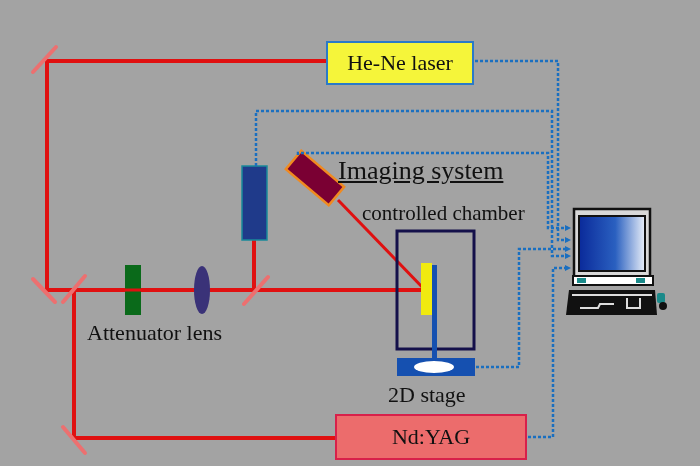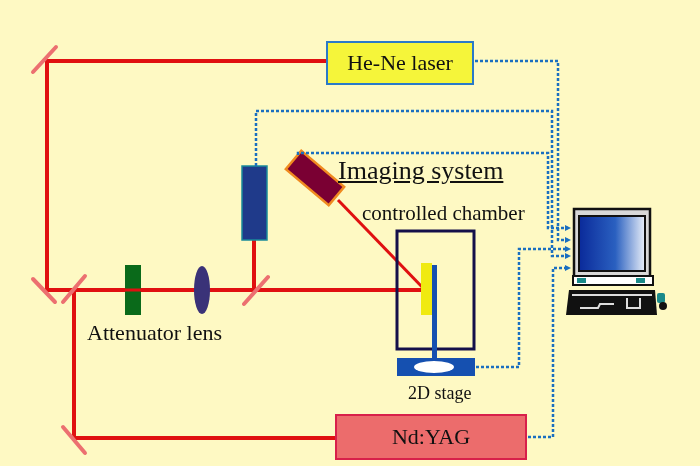--- a/index.html
+++ b/index.html
@@ -1,16 +1,16 @@
 <!DOCTYPE html>
 <html><head>
   <meta charset="utf-8">
   <style>
     html, body { margin: 0; padding: 0; background: #ffffff; }
-    #stage { position: relative; width: 700px; height: 466px; overflow: hidden; background: #fef9c3; }
+    #stage { position: relative; width: 700px; height: 466px; overflow: hidden; background: #a3a3a3; }
     svg { position: absolute; left: 0; top: 0; }
     .lbl { position: absolute; font-family: "Liberation Serif", serif; color: #111; white-space: nowrap; line-height: 1; }
     .box-text { font-family: "Liberation Serif", serif; font-size: 22px; fill: #111; }
   </style>
 </head>
 <body>
 
 <div id="stage">
   <svg width="700" height="466" viewBox="0 0 700 466">
 
@@ -87,14 +87,14 @@
       <path d="M580,308 L598,308 L600,304 L614,304" stroke="#ddd" stroke-width="2" fill="none"></path>
       <path d="M627,298 L627,308 L640,308 L640,298" stroke="#ddd" stroke-width="2" fill="none"></path>
       <rect x="657" y="293" width="8" height="10" rx="2" fill="#1a8a8a"></rect>
       <circle cx="663" cy="306" r="4" fill="#111"></circle>
     </g>
   </svg>
 
   <div class="lbl" style="left:338px; top:158px; font-size:26px;text-decoration:underline;">Imaging system</div>
   <div class="lbl" style="left:362px; top:203px; font-size:21px;">controlled chamber</div>
   <div class="lbl" style="left:87px; top:322px; font-size:22px;">Attenuator lens</div>
-  <div class="lbl" style="left:408px; top:384px; font-size:18px;">2D stage</div>
+  <div class="lbl" style="left:388px; top:384px; font-size:22px;">2D stage</div>
 </div>
 
 </body></html>

